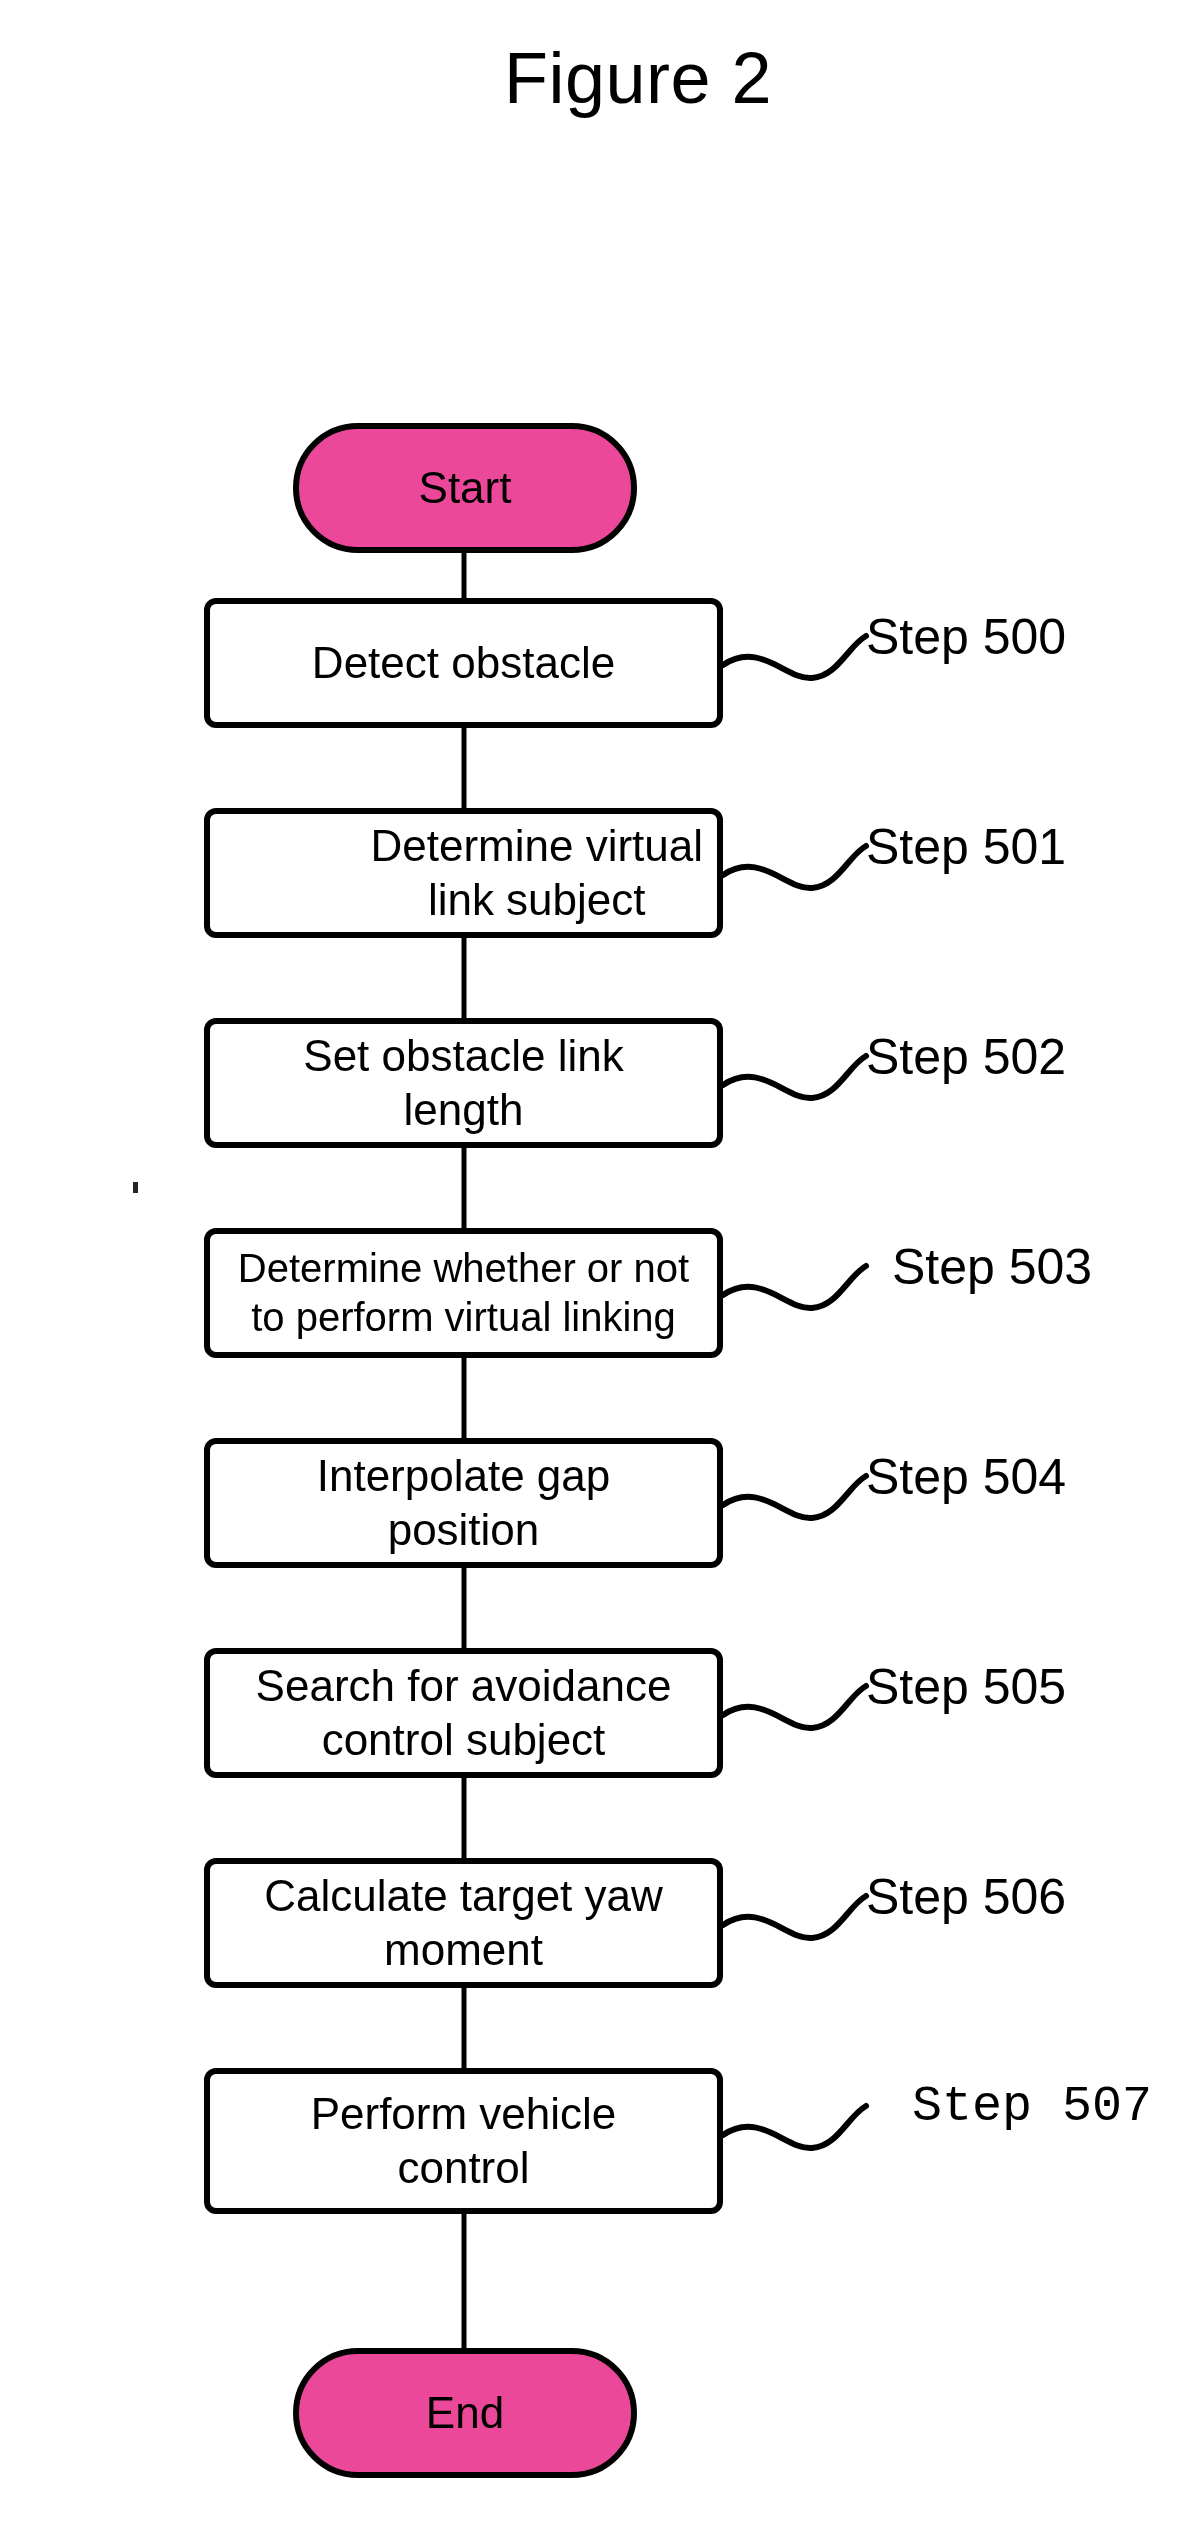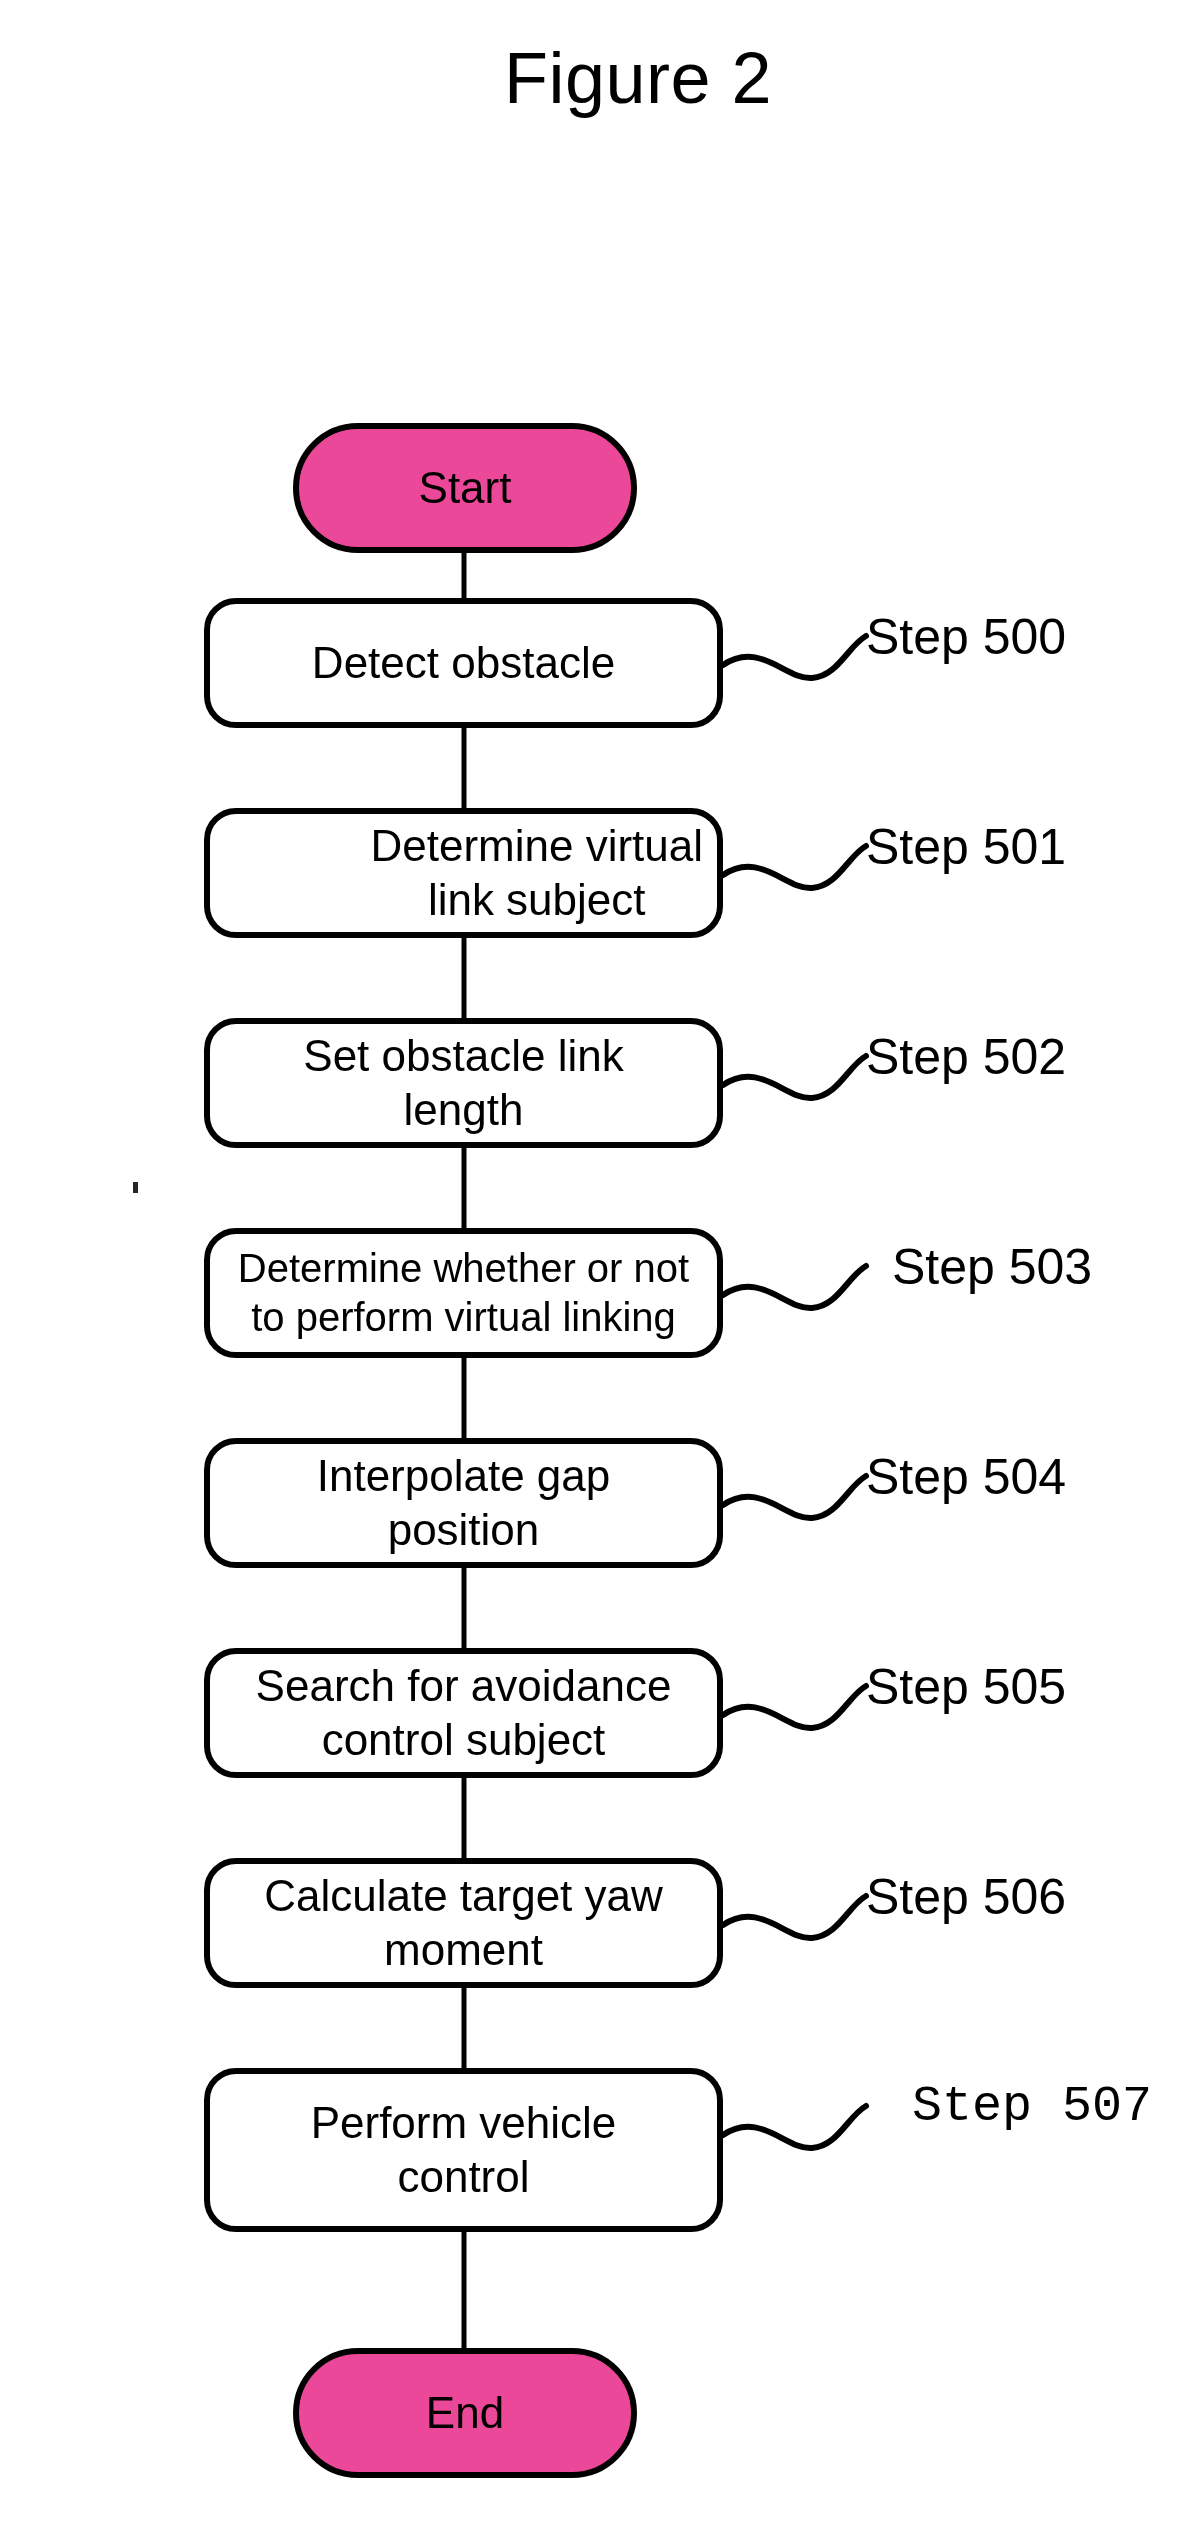--- a/index.html
+++ b/index.html
@@ -76,21 +76,21 @@
     line-height: 1.12;
     font-weight: 400;
     color: #000000;
   }
 
   
   .process {
     position: absolute;
     box-sizing: border-box;
     border: 6px solid #000000;
-    border-radius: 32px;
+    border-radius: 12px;
     background: #ffffff;
     display: flex;
     align-items: center;
     justify-content: center;
     text-align: center;
     padding: 4px 14px;
   }
   .process .node-text {
     font-size: 44px;
     line-height: 1.22;
@@ -192,21 +192,21 @@
 control subject</span>
   </div>
   <div class="step-label" style="left:866px; top:1662px;">Step 505</div>
 
   <div class="process" style="left:204px; top:1858px; width:519px; height:130px;">
     <span class="node-text">Calculate target yaw
 moment</span>
   </div>
   <div class="step-label" style="left:866px; top:1872px;">Step 506</div>
 
-  <div class="process" style="left:204px; top:2068px; width:519px; height:164px;">
+  <div class="process" style="left:204px; top:2068px; width:519px; height:146px;">
     <span class="node-text">Perform vehicle
 control</span>
   </div>
   <div class="step-label" style="left:912px; top:2082px;font-family:Liberation Mono, monospace;">Step 507</div>
 
   <div class="terminator" style="left:293px; top:2348px; width:344px; height:130px;">
     <span class="node-text">End</span>
   </div>
 
 </div>

